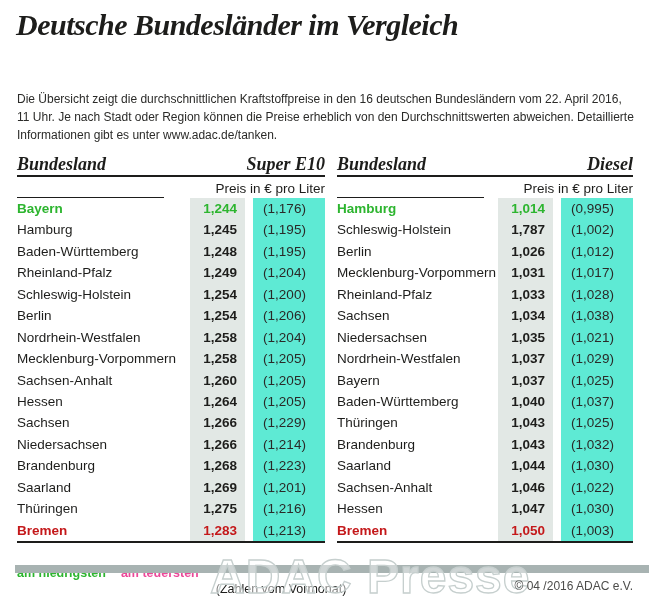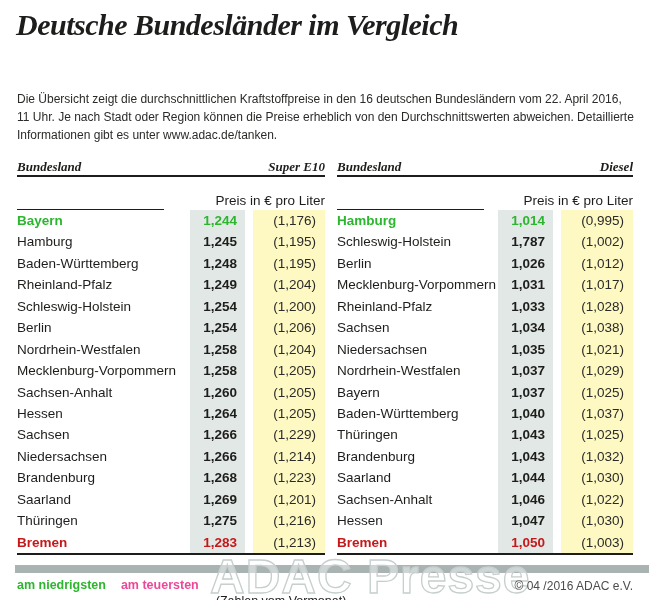--- a/index.html
+++ b/index.html
@@ -12,36 +12,36 @@
 
   .intro { position:absolute; left:17px; top:90px; width:620px; font-size:12px;
            line-height:18px; color:#2b2b29; }
 
   .ftable { position:absolute; top:152px; color:#1d1d1b; }
   #t0 { left:17px;  width:308px; }
   #t1 { left:337px; width:296px; }
 
   .thead { display:flex; align-items:flex-end; height:23px; border-bottom:2px solid #1d1d1b;
            box-sizing:content-box; font-family:"Liberation Serif", serif; font-style:italic;
-           font-weight:700; font-size:13px; }
+           font-weight:700; font-size:18px; }
   .hstate { flex:1; }
   .hfuel  { width:135px; text-align:right; }
 
-  .subhead { display:flex; height:33px; align-items:flex-end; }
+  .subhead { display:flex; height:21px; align-items:flex-end; }
   .subline { width:147px; border-bottom:1px solid #1d1d1b; align-self:stretch; }
   .subspacer { flex:1; }
   .unit { font-size:13.5px; padding-bottom:2px; white-space:nowrap; }
 
   .rows { border-bottom:2px solid #1d1d1b; }
   .row  { display:flex; height:21.45px; line-height:21.5px; font-size:13.5px; }
   .rstate { flex:1; white-space:nowrap; overflow:hidden; }
   .rprice { width:55px; background:#e2e8e5; font-weight:700; text-align:right;
             padding-right:8px; box-sizing:border-box; }
   .rgap   { width:8px; }
-  .rprev  { width:72px; background:#fef9c3; text-align:right; padding-right:9px;
+  .rprev  { width:72px; background:#5eead4; text-align:center; padding-right:9px;
             box-sizing:border-box; color:#2a2a28; }
   .hl-green .rstate, .hl-green .rprice { color:#2db52f; }
   .hl-red   .rstate, .hl-red   .rprice { color:#c4181a; }
   .hl-green .rstate, .hl-red .rstate { font-weight:700; }
 
   .legend { margin-top:7px; display:flex; align-items:center; font-size:12.5px; white-space:nowrap; }
   .leg-green { color:#2db52f; font-weight:700; }
   .leg-red   { color:#ec4899; font-weight:700; margin-left:15px; }
   .leg-note  { color:#1d1d1b; margin-left:17px;margin-top:32px; }
 

